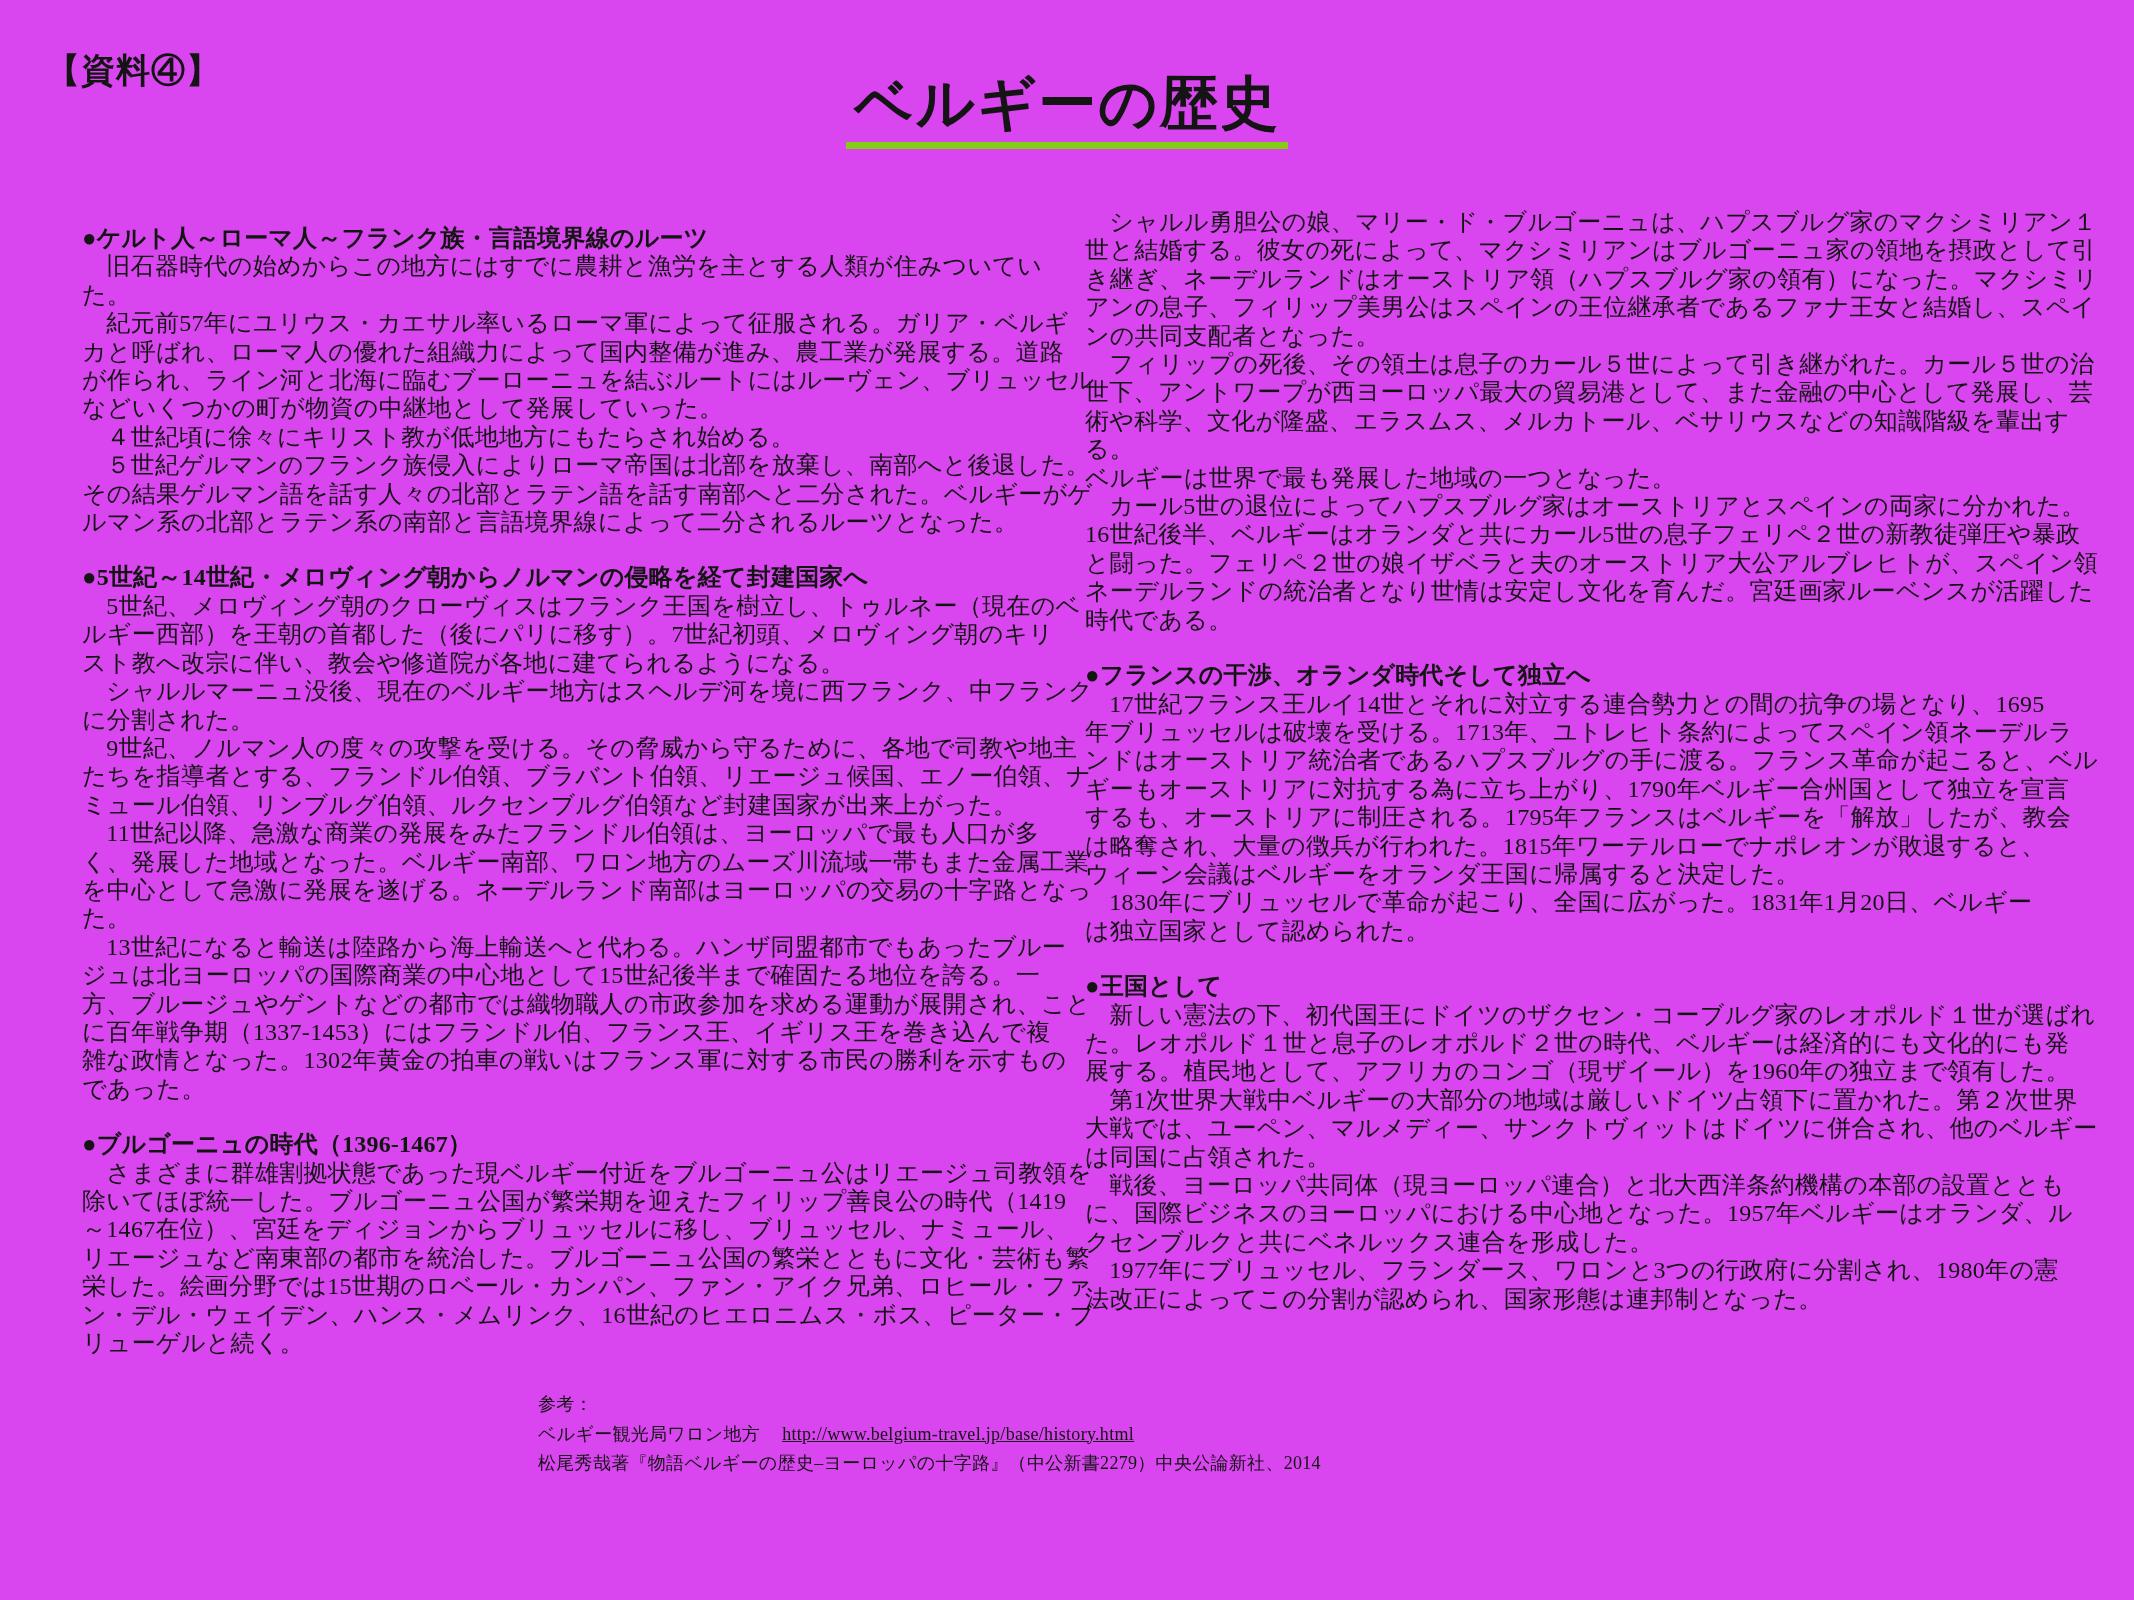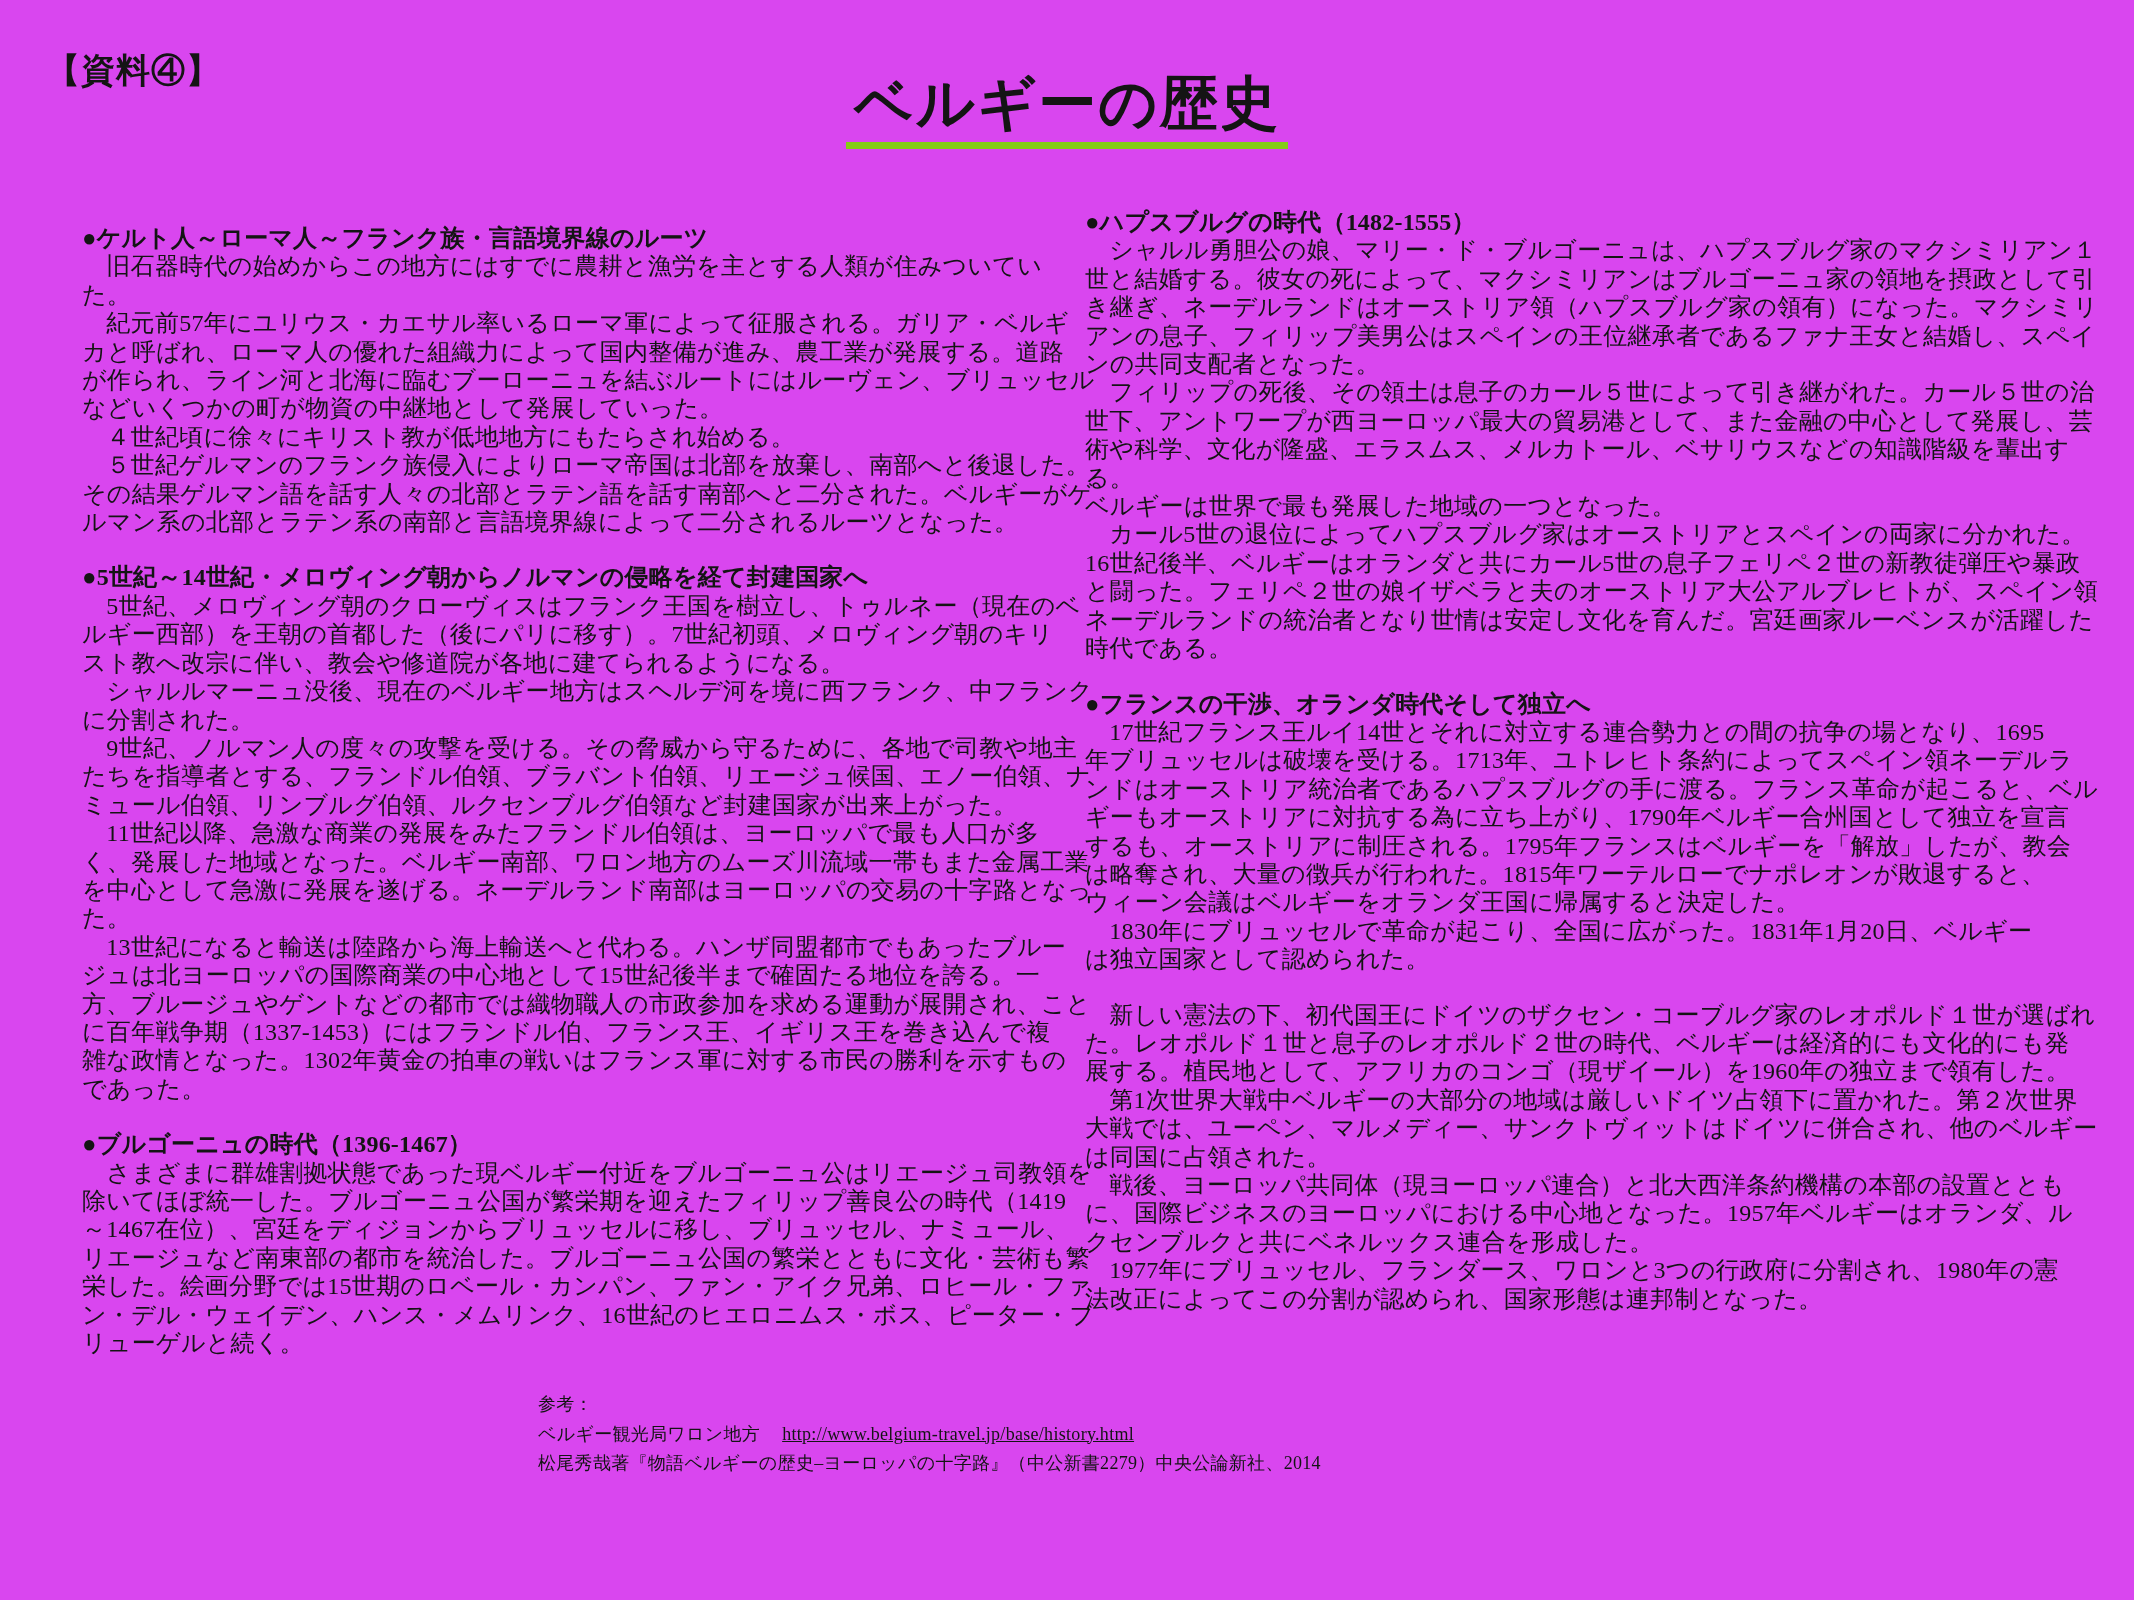--- a/index.html
+++ b/index.html
@@ -125,21 +125,20 @@
 ～1467在位）、宮廷をディジョンからブリュッセルに移し、ブリュッセル、ナミュール、
 リエージュなど南東部の都市を統治した。ブルゴーニュ公国の繁栄とともに文化・芸術も繁
 栄した。絵画分野では15世期のロベール・カンパン、ファン・アイク兄弟、ロヒール・ファ
 ン・デル・ウェイデン、ハンス・メムリンク、16世紀のヒエロニムス・ボス、ピーター・ブ
 リューゲルと続く。</p>
     </div>
   </div>
 
   <div class="col col-right">
     <div class="sec">
-      <h2>●ハプスブルグの時代（1482-1555）</h2>
       <p>　シャルル勇胆公の娘、マリー・ド・ブルゴーニュは、ハプスブルグ家のマクシミリアン１
 世と結婚する。彼女の死によって、マクシミリアンはブルゴーニュ家の領地を摂政として引
 き継ぎ、ネーデルランドはオーストリア領（ハプスブルグ家の領有）になった。マクシミリ
 アンの息子、フィリップ美男公はスペインの王位継承者であるファナ王女と結婚し、スペイ
 ンの共同支配者となった。
 　フィリップの死後、その領土は息子のカール５世によって引き継がれた。カール５世の治
 世下、アントワープが西ヨーロッパ最大の貿易港として、また金融の中心として発展し、芸
 術や科学、文化が隆盛、エラスムス、メルカトール、ベサリウスなどの知識階級を輩出する。
 ベルギーは世界で最も発展した地域の一つとなった。
 　カール5世の退位によってハプスブルグ家はオーストリアとスペインの両家に分かれた。
@@ -154,20 +153,21 @@
 年ブリュッセルは破壊を受ける。1713年、ユトレヒト条約によってスペイン領ネーデルラ
 ンドはオーストリア統治者であるハプスブルグの手に渡る。フランス革命が起こると、ベル
 ギーもオーストリアに対抗する為に立ち上がり、1790年ベルギー合州国として独立を宣言
 するも、オーストリアに制圧される。1795年フランスはベルギーを「解放」したが、教会
 は略奪され、大量の徴兵が行われた。1815年ワーテルローでナポレオンが敗退すると、
 ウィーン会議はベルギーをオランダ王国に帰属すると決定した。
 　1830年にブリュッセルで革命が起こり、全国に広がった。1831年1月20日、ベルギー
 は独立国家として認められた。</p>
     </div>
     <div class="sec">
+      <h2>●王国として</h2>
       <p>　新しい憲法の下、初代国王にドイツのザクセン・コーブルグ家のレオポルド１世が選ばれ
 た。レオポルド１世と息子のレオポルド２世の時代、ベルギーは経済的にも文化的にも発
 展する。植民地として、アフリカのコンゴ（現ザイール）を1960年の独立まで領有した。
 　第1次世界大戦中ベルギーの大部分の地域は厳しいドイツ占領下に置かれた。第２次世界
 大戦では、ユーペン、マルメディー、サンクトヴィットはドイツに併合され、他のベルギー
 は同国に占領された。
 　戦後、ヨーロッパ共同体（現ヨーロッパ連合）と北大西洋条約機構の本部の設置ととも
 に、国際ビジネスのヨーロッパにおける中心地となった。1957年ベルギーはオランダ、ル
 クセンブルクと共にベネルックス連合を形成した。
 　1977年にブリュッセル、フランダース、ワロンと3つの行政府に分割され、1980年の憲

